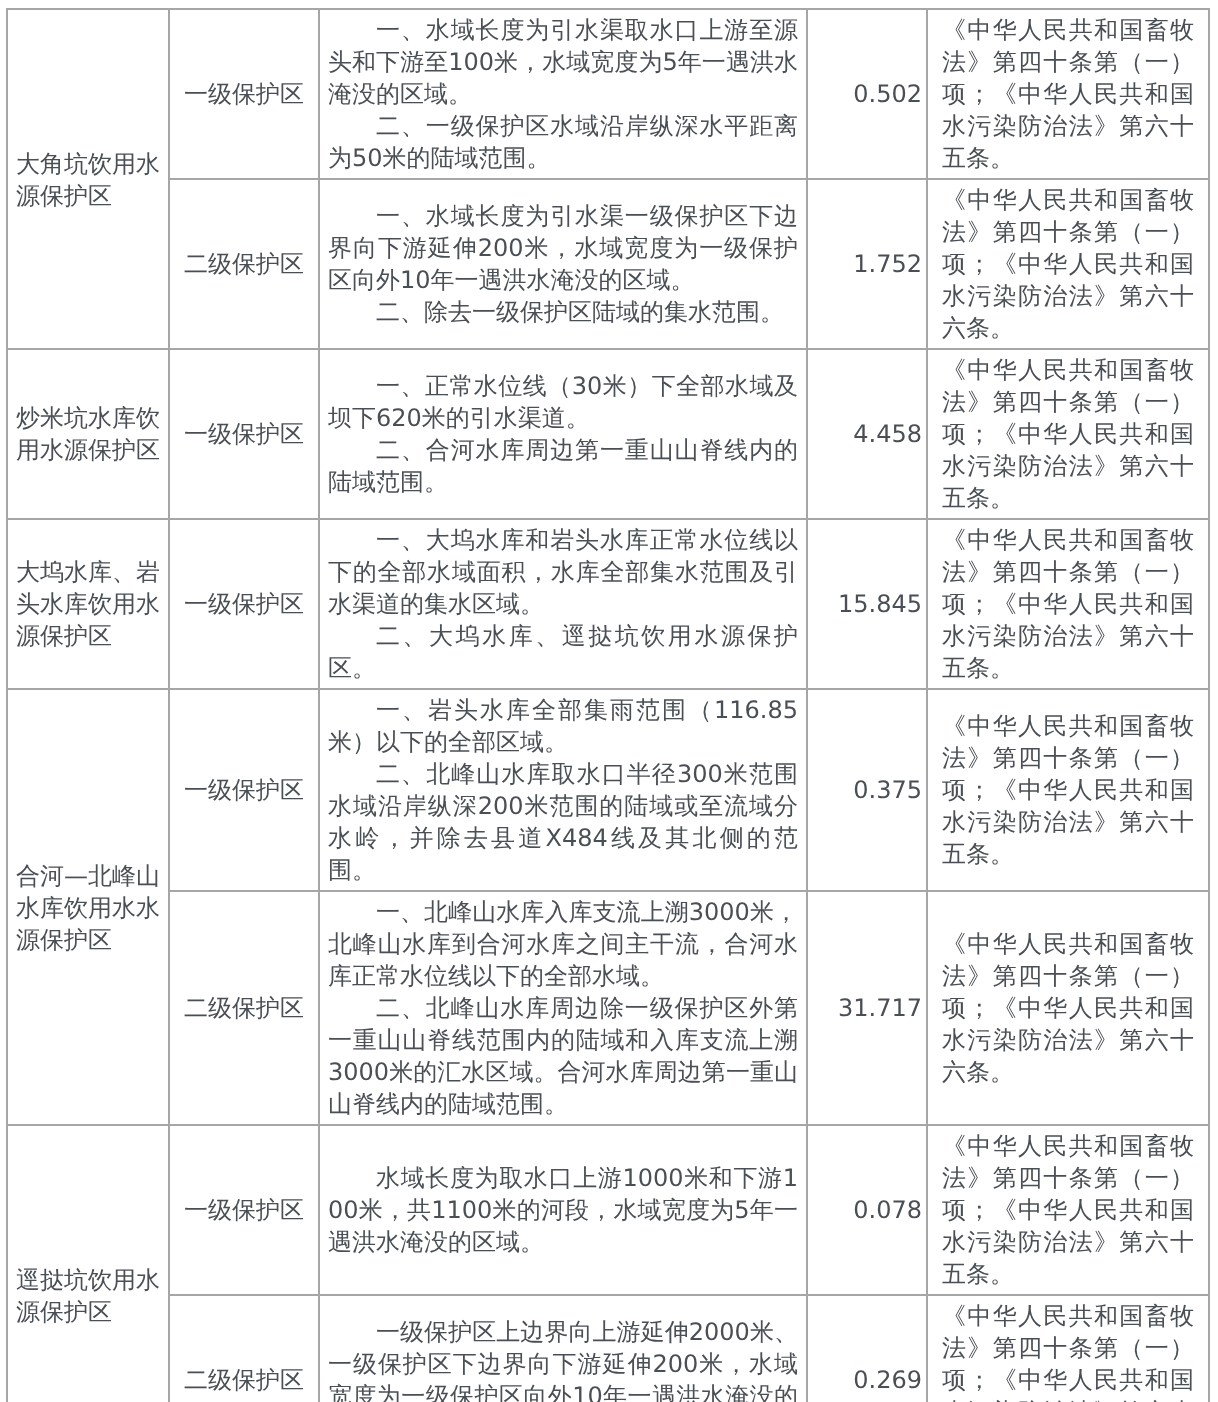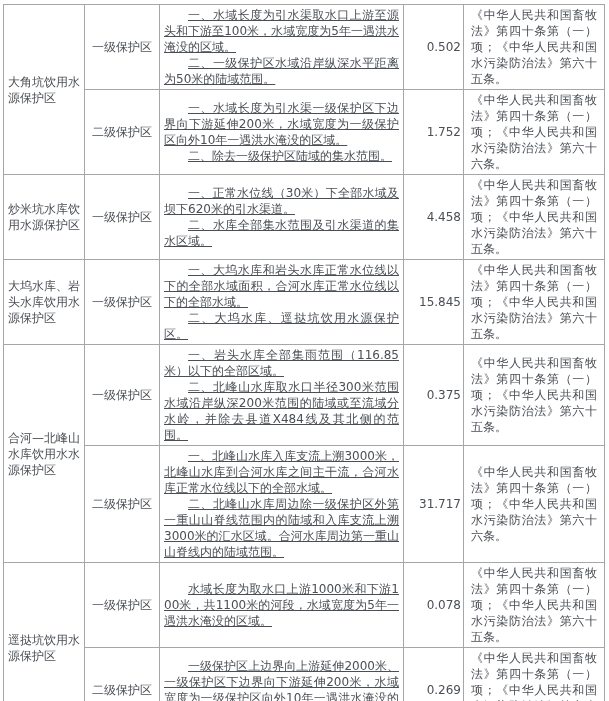--- a/index.html
+++ b/index.html
@@ -17,21 +17,21 @@
   .zone-table td {
     border: 1px solid #a6a6a6;
     vertical-align: middle;
     font-size: 12px;
     line-height: 16px;
     overflow: hidden;
     word-break: break-all;
   }
   .name-cell { padding: 12px 4px; text-align: left; }
   .level-cell { padding: 2px 1px; text-align: center; }
-  .desc-cell { padding: 2px 4px; text-align: justify; text-decoration: underline; }
+  .desc-cell { padding: 2px 4px; text-align: justify; }
   .desc-cell p { margin: 0; text-indent: 24px; }
   .value-cell { padding: 2px; text-align: right; }
   .legal-cell { padding: 2px 7px; text-align: justify; }
   tr.h82 { height: 82px; }
   tr.h64 { height: 64px; }
   tr.h79 { height: 79px; }
   tr.h86 { height: 86px; }
   tr.h111 { height: 111px; }
   tr.h69 { height: 69px; }
   tr.h78 { height: 78px; }
@@ -68,31 +68,31 @@
         </td>
         <td class="value-cell">1.752</td>
         <td class="legal-cell">《中华人民共和国畜牧法》第四十条第（一）项；《中华人民共和国水污染防治法》第六十六条。</td>
       </tr>
 
       <tr class="h64">
         <td class="name-cell">炒米坑水库饮用水源保护区</td>
         <td class="level-cell">一级保护区</td>
         <td class="desc-cell">
           <p>一、正常水位线（30米）下全部水域及坝下620米的引水渠道。</p>
-          <p>二、水库全部集水范围及引水渠道的集水区域。</p>
+          <p>二、合河水库周边第一重山山脊线内的陆域范围。</p>
         </td>
         <td class="value-cell">4.458</td>
         <td class="legal-cell">《中华人民共和国畜牧法》第四十条第（一）项；《中华人民共和国水污染防治法》第六十五条。</td>
       </tr>
 
       <tr class="h79">
         <td class="name-cell">大坞水库、岩头水库饮用水源保护区</td>
         <td class="level-cell">一级保护区</td>
         <td class="desc-cell">
-          <p>一、大坞水库和岩头水库正常水位线以下的全部水域面积，合河水库正常水位线以下的全部水域。</p>
+          <p>一、大坞水库和岩头水库正常水位线以下的全部水域面积，水库全部集水范围及引水渠道的集水区域。</p>
           <p>二、大坞水库、逕挞坑饮用水源保护区。</p>
         </td>
         <td class="value-cell">15.845</td>
         <td class="legal-cell">《中华人民共和国畜牧法》第四十条第（一）项；《中华人民共和国水污染防治法》第六十五条。</td>
       </tr>
 
       <tr class="h86">
         <td class="name-cell" rowspan="2">合河—北峰山水库饮用水水源保护区</td>
         <td class="level-cell">一级保护区</td>
         <td class="desc-cell">

